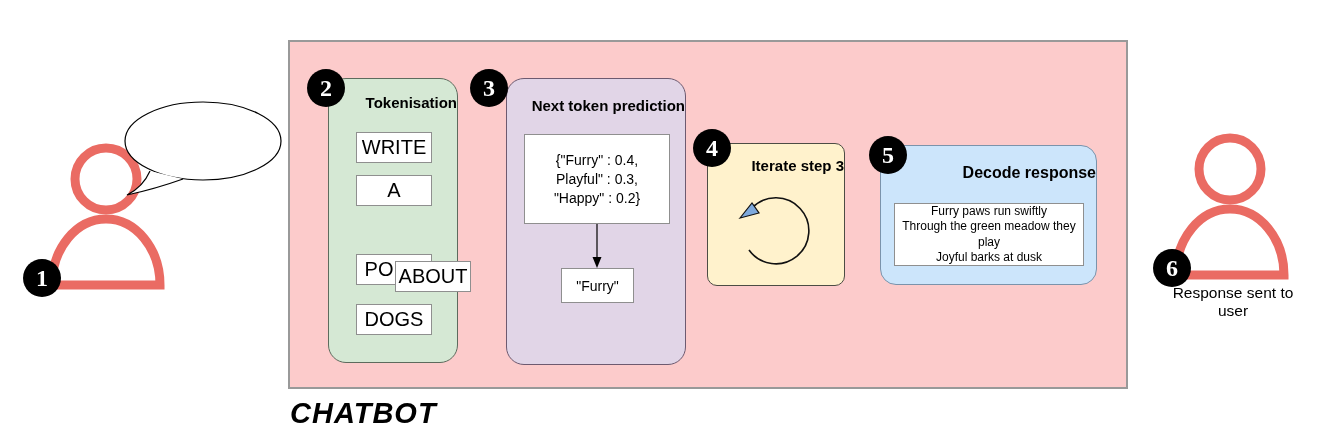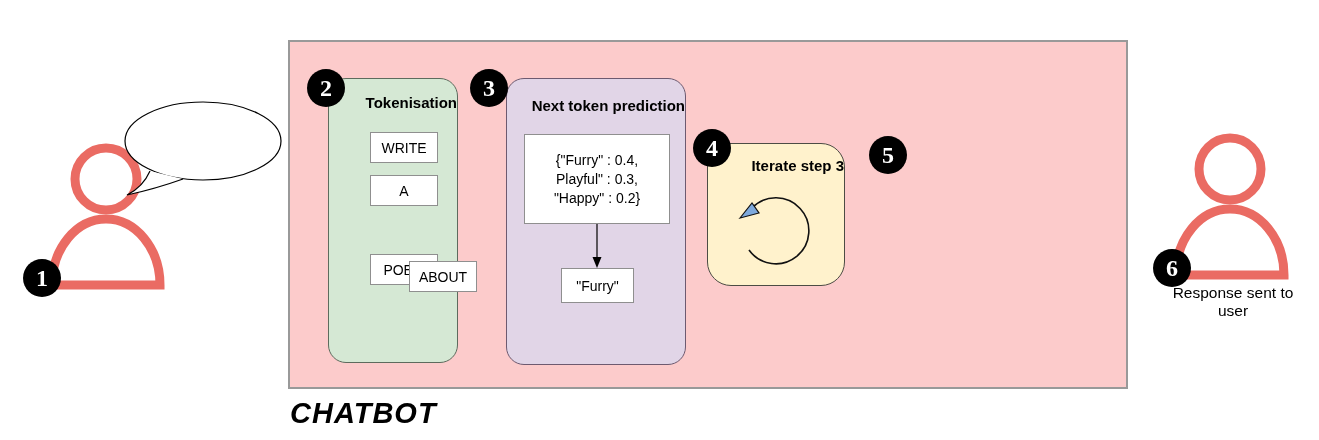--- a/index.html
+++ b/index.html
@@ -28,31 +28,31 @@
   }
   .chatbot-label{
     left:290px;top:397px;
     font-weight:bold;font-style:italic;font-size:29px;letter-spacing:1px;
   }
 
   
   .step-box{box-sizing:border-box;border-radius:18px;}
   .box-green {left:328px;top:78px;width:130px;height:285px;background:var(--box_green); border:1.5px solid #5d6b5d;}
   .box-purple{left:495px;top:78px;width:180px;height:287px;background:var(--box_purple);border:1.5px solid #6d5a70;margin-left:11px;}
-  .box-yellow{left:707px;top:143px;width:138px;height:143px;background:var(--box_yellow);border:1.5px solid #4c4c44;border-radius:24px;}
+  .box-yellow{left:707px;top:143px;width:138px;height:143px;background:var(--box_yellow);border:1.5px solid #4c4c44;border-radius:10px;}
   .box-blue  {left:880px;top:145px;width:217px;height:140px;background:var(--box_blue); border:1.5px solid #7b93ab;border-radius:16px;}
 
   .box-title{position:absolute;left:0;right:0;text-align:right;font-weight:bold;font-size:15px;}
 
   
   .white-box{
     position:absolute;box-sizing:border-box;background:#ffffff;border:1px solid #8f8f8f;
     display:flex;align-items:center;justify-content:center;text-align:center;
   }
-  .token{left:41px;width:68px;height:31px;font-size:14px;}
+  .token{left:27px;width:76px;height:31px;font-size:20px;}
   .dist-box{left:17px;top:55px;width:146px;height:90px;flex-direction:column;font-size:14px;line-height:19px;}
   .furry-box{left:54px;top:189px;width:73px;height:35px;font-size:14px;}
   .poem-box{left:13px;top:57px;width:190px;height:63px;flex-direction:column;font-size:12px;line-height:15.5px;}
 
   
   .badge{
     width:38px;height:38px;border-radius:50%;
     background:var(--badge_black);color:#fff;
     display:flex;align-items:center;justify-content:center;
     font-family:"Liberation Serif", serif;font-weight:bold;font-size:24px;
@@ -92,20 +92,21 @@
   <div class="abs badge" style="left:23px;top:259px;">
     <span>1</span>
   </div>
 
   <div class="abs step-box box-green">
     <div class="box-title" style="top:15px;">Tokenisation</div>
     <div class="white-box token" style="top:53px;">WRITE</div>
     <div class="white-box token" style="top:96px;">A</div>
     <div class="white-box token" style="top:139px;margin-top:36px;">POEM</div>
     <div class="white-box token" style="top:182px;margin-left:39px;">ABOUT</div>
+    <div class="white-box token" style="top:225px;">DOGS</div>
   </div>
   <div class="abs badge" style="left:307px;top:69px;">
     <span>2</span>
   </div>
 
   <div class="abs step-box box-purple">
     <div class="box-title" style="top:18px;">Next token prediction</div>
     <div class="white-box dist-box">
       <div>{"Furry" : 0.4,</div>
       <div>Playful" : 0.3,</div>
@@ -125,20 +126,28 @@
     <div class="box-title" style="top:13px;">Iterate step 3</div>
     <svg class="abs" style="left:28px;top:48px;" width="82" height="82" viewBox="0 0 82 82">
       <path d="M 13 58 A 33 33 0 1 0 16 16" fill="none" stroke="#111" stroke-width="1.6"></path>
       <polygon points="4,26 16,11 23,21" fill="var(--arrowhead_blue)" stroke="#111" stroke-width="1.2"></polygon>
     </svg>
   </div>
   <div class="abs badge" style="left:693px;top:129px;">
     <span>4</span>
   </div>
 
+  <div class="abs step-box box-blue">
+    <div class="box-title" style="top:18px;font-size:16px;">Decode response</div>
+    <div class="white-box poem-box">
+      <div>Furry paws run swiftly</div>
+      <div>Through the green meadow they play</div>
+      <div>Joyful barks at dusk</div>
+    </div>
+  </div>
   <div class="abs badge" style="left:869px;top:136px;">
     <span>5</span>
   </div>
 
   <svg class="abs" style="left:1168px;top:132px;" width="124" height="152" viewBox="0 0 124 152">
     <path class="person-stroke" d="M 8 143 A 54 66 0 0 1 116 143 Z" fill="none"></path>
     <circle class="person-stroke" cx="62" cy="37" r="31" fill="#ffffff"></circle>
   </svg>
   <div class="abs badge" style="left:1153px;top:249px;">
     <span>6</span>

